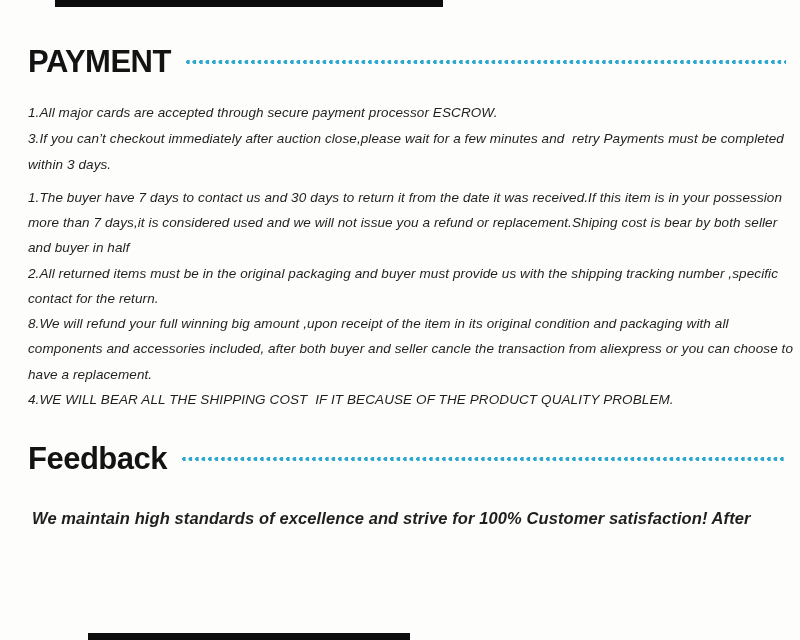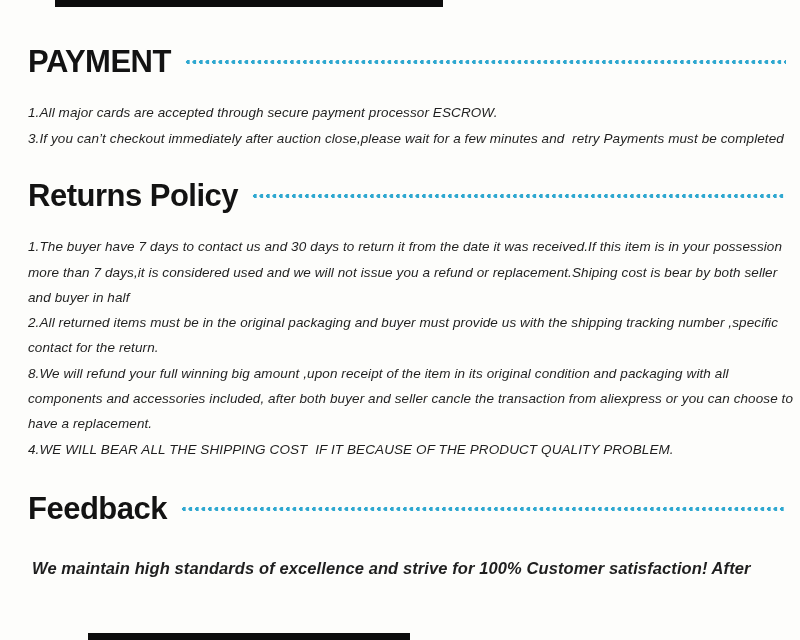--- a/index.html
+++ b/index.html
@@ -85,28 +85,25 @@
   <div class="edge-bar top"></div>
 
   <section class="sec-payment">
     <div class="section-header">
       <h1 class="section-title title-lg">PAYMENT</h1>
       <div class="dotted-rule"></div>
     </div>
     <div class="body-text body-sm">
       <div class="line">1.All major cards are accepted through secure payment processor ESCROW.</div>
       <div class="line">3.If you can’t checkout immediately after auction close,please wait for a few minutes and  retry Payments must be completed</div>
+      <div class="line">within 3 days.</div>
     </div>
   </section>
 
   <section class="sec-returns">
-    <div class="section-header">
-      <h1 class="section-title title-lg">Returns Policy</h1>
-      <div class="dotted-rule"></div>
-    </div>
     <div class="body-text body-sm">
       <div class="line">1.The buyer have 7 days to contact us and 30 days to return it from the date it was received.If this item is in your possession</div>
       <div class="line">more than 7 days,it is considered used and we will not issue you a refund or replacement.Shiping cost is bear by both seller</div>
       <div class="line">and buyer in half</div>
       <div class="line">2.All returned items must be in the original packaging and buyer must provide us with the shipping tracking number ,specific</div>
       <div class="line">contact for the return.</div>
       <div class="line">8.We will refund your full winning big amount ,upon receipt of the item in its original condition and packaging with all</div>
       <div class="line">components and accessories included, after both buyer and seller cancle the transaction from aliexpress or you can choose to</div>
       <div class="line">have a replacement.</div>
       <div class="line">4.WE WILL BEAR ALL THE SHIPPING COST  IF IT BECAUSE OF THE PRODUCT QUALITY PROBLEM.</div>

